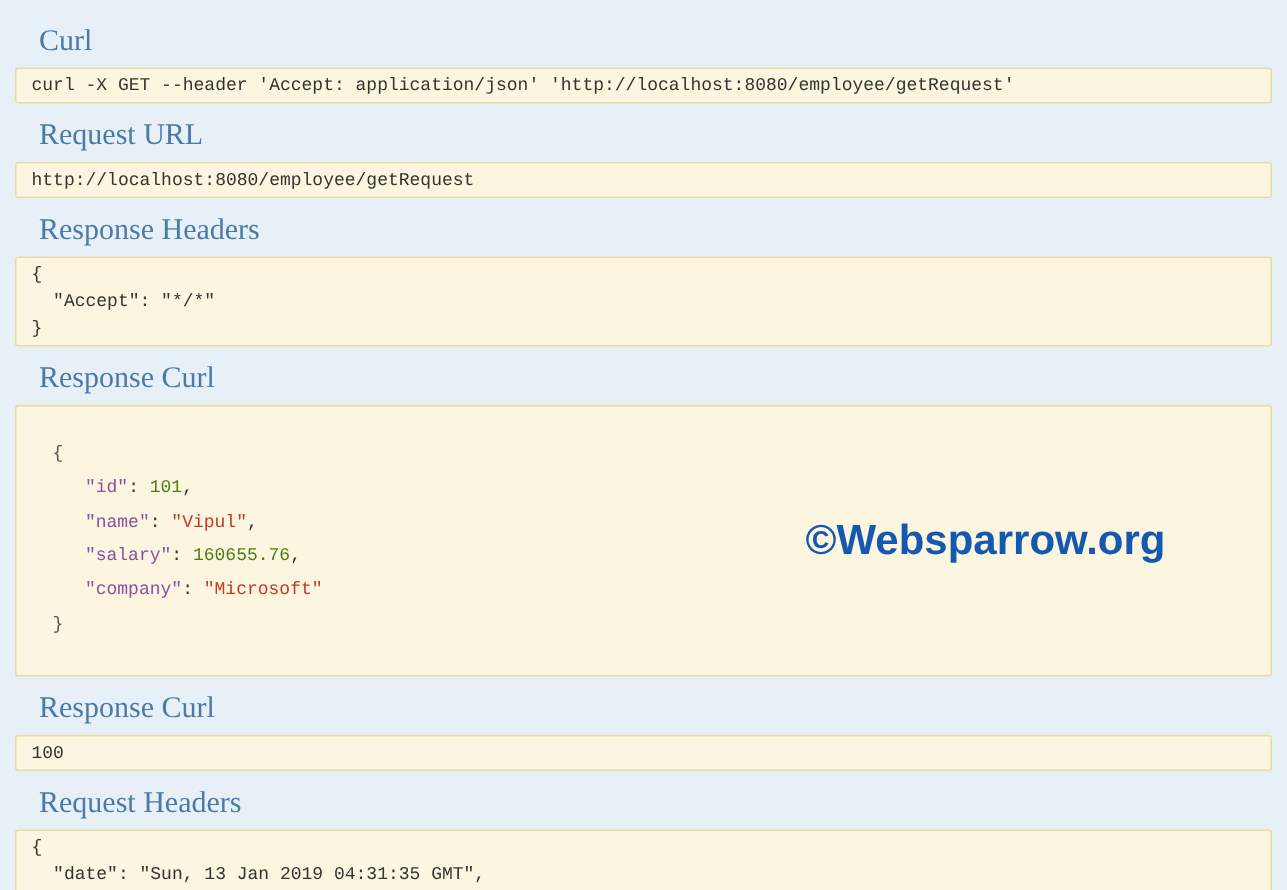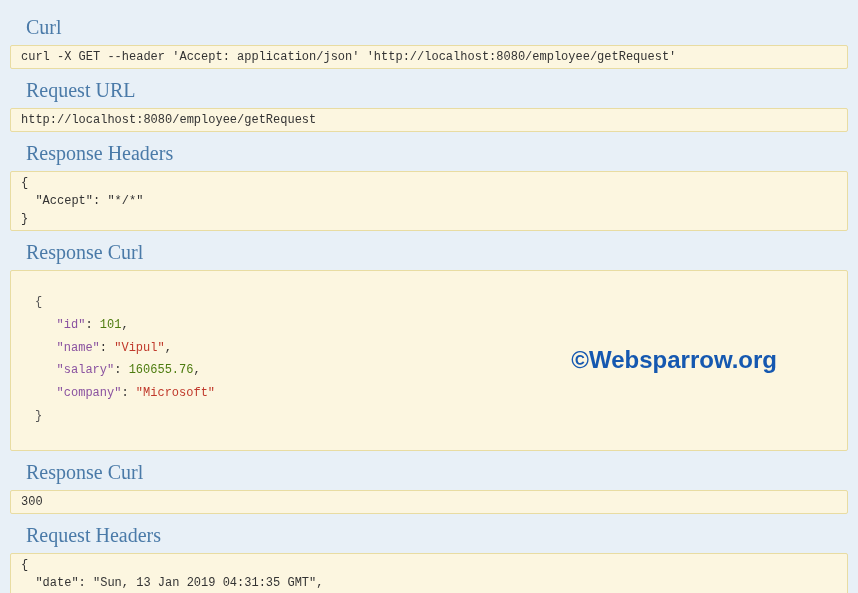--- a/index.html
+++ b/index.html
@@ -37,21 +37,21 @@
   .json .brace { color: #555; }
   .json .key { color: #8a52a0; }
   .json .str { color: #c0392b; }
   .json .num { color: #4d7c0f; }
   .watermark {
     position: absolute;
     right: 70px;
     top: 50%;
     transform: translateY(-50%);
     font-family: Arial, sans-serif;
-    font-size: 24px;
+    font-size: 28px;
     font-weight: 700;
     color: #1558b0;
     pointer-events: none;
     white-space: nowrap;
   }
 </style>
 </head>
 <body>
 
 <div class="section-heading">Curl</div>
@@ -67,20 +67,20 @@
 
 <div class="section-heading">Response Curl</div>
 <div class="code-box response-body-box json"><span class="brace">{</span>
    <span class="key">"id"</span>: <span class="num">101</span>,
    <span class="key">"name"</span>: <span class="str">"Vipul"</span>,
    <span class="key">"salary"</span>: <span class="num">160655.76</span>,
    <span class="key">"company"</span>: <span class="str">"Microsoft"</span>
 <span class="brace">}</span><div class="watermark">©Websparrow.org</div></div>
 
 <div class="section-heading">Response Curl</div>
-<div class="code-box compact">300</div>
+<div class="code-box compact">100</div>
 
 <div class="section-heading">Request Headers</div>
 <div class="code-box compact">{
   "date": "Sun, 13 Jan 2019 04:31:35 GMT",
   "transfer-encoding": "chunked",
   "content-type": "application/json;charset=UTF-8"
 }</div>
 
 </body></html>

